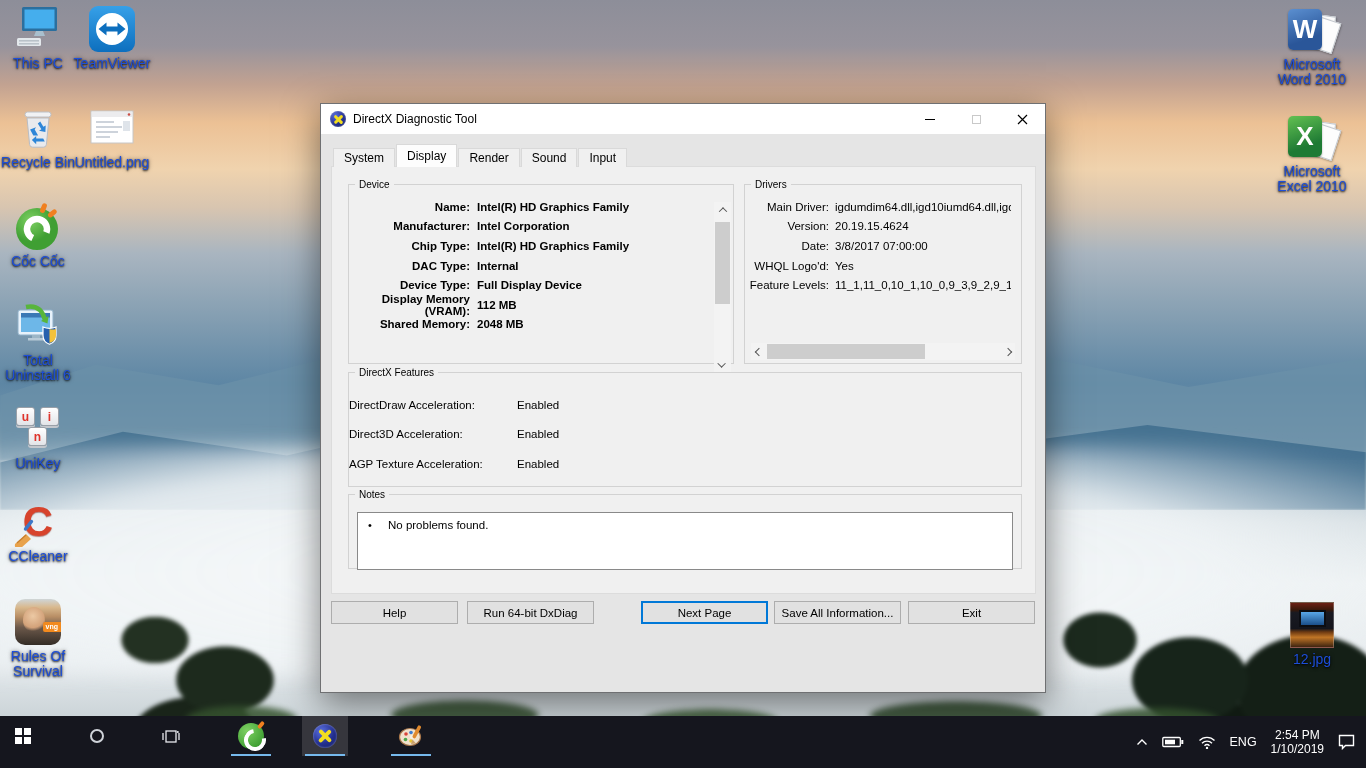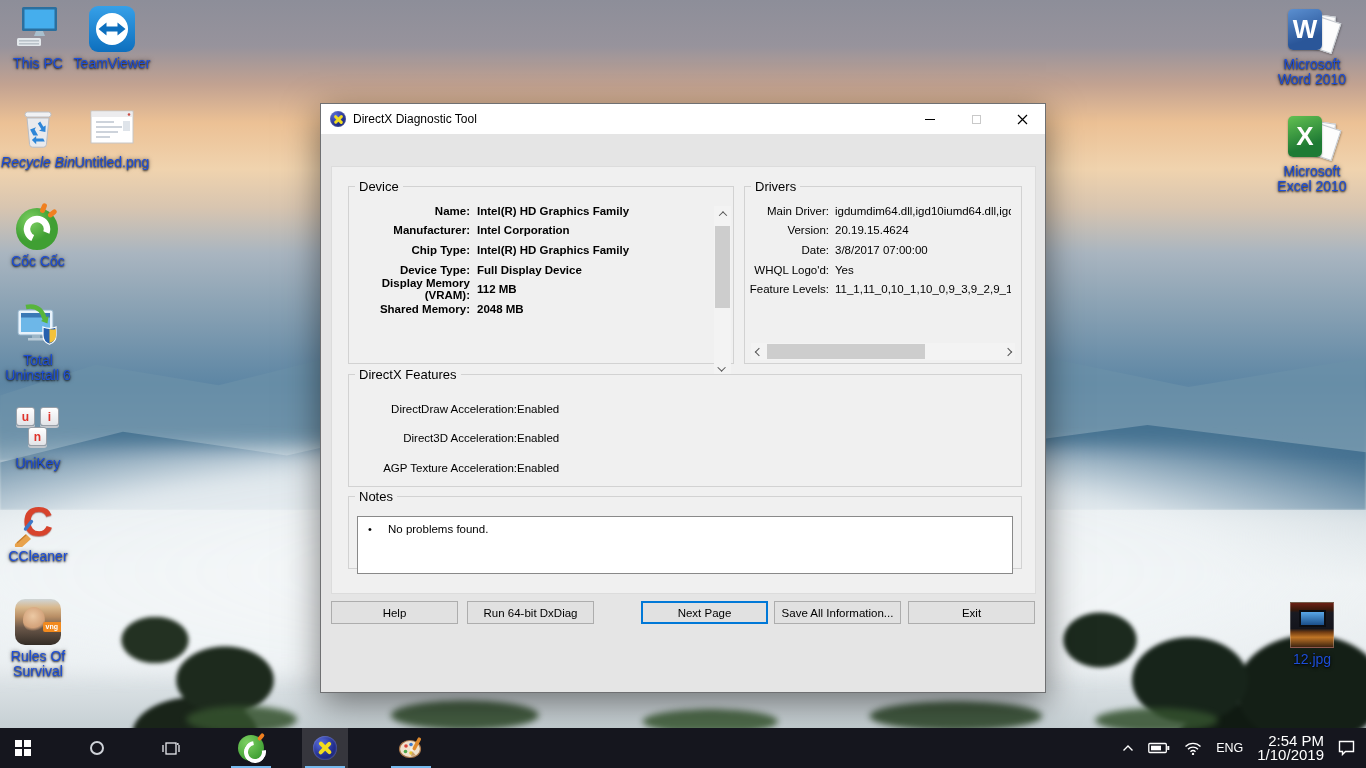--- a/index.html
+++ b/index.html
@@ -81,35 +81,35 @@
   .glyph-min { width:10px; height:1px; background:#000; }
   .glyph-max { width:9px; height:9px; border:1px solid #c9c9c9; }
 
   .tabs { position:absolute; left:12px; top:40px; display:flex; align-items:flex-end; z-index:3; }
   .tab { height:19px; padding:0 10px; background:#f0f0f0; border:1px solid #d9d9d9; border-bottom:none;
       display:flex; align-items:center; font-size:12px; margin-right:1px; }
   .tab.active { height:23px; background:#fdfdfd; position:relative; z-index:4; }
   .page { position:absolute; left:10px; right:9px; top:62px; height:428px; background:#f0f0f0; border:1px solid #dcdcdc; }
 
   fieldset { position:absolute; border:1px solid #d2d2d2; background:#f0f0f0; }
-  legend { font-size:13px; padding:0 4px; margin-left:6px; }
+  legend { font-size:10px; padding:0 4px; margin-left:6px; }
   .g-device  { left:27px;  top:75px;  width:386px; height:185px; }
   .g-drivers { left:423px; top:75px;  width:278px; height:185px; }
   .g-features{ left:27px;  top:263px; width:674px; height:120px; }
   .g-notes   { left:27px;  top:385px; width:674px; height:80px; }
 
   .rows { margin-top:7px; }
   .row { display:flex; align-items:center; height:19.6px; }
   .g-device .row .l { width:128px; text-align:right; padding-right:7px; }
   .g-device .rows { padding-right:26px;font-weight:bold; }
   .g-drivers .row .l { width:90px; text-align:right; padding-right:6px; }
   .g-drivers .row .v { white-space:nowrap; overflow:hidden; max-width:176px; }
   .frows { margin-top:12px; }
   .frow { display:flex; align-items:center; height:29.6px; }
-  .frow .l { width:168px; text-align:right; padding-right:0; }
+  .frow .l { width:168px; padding-right:8px; }
 
   .vsb { position:absolute; right:2px; top:12px; width:17px; height:170px; background:#f3f3f3; }
   .vsb .arr { position:absolute; left:0; width:17px; height:15px; display:flex; align-items:center; justify-content:center; }
   .vsb .arr.up { top:0; } .vsb .arr.dn { bottom:0; }
   .vsb .thumb { position:absolute; left:1px; top:20px; width:15px; height:82px; background:#cdcdcd; }
   .hsb { position:absolute; left:6px; right:6px; bottom:3px; height:17px; background:#f3f3f3; }
   .hsb .arr { position:absolute; top:0; width:15px; height:17px; display:flex; align-items:center; justify-content:center; }
   .hsb .arr.lf { left:0; } .hsb .arr.rt { right:0; }
   .hsb .thumb { position:absolute; left:16px; top:1px; width:158px; height:15px; background:#cdcdcd; }
   .chev { width:6px; height:6px; border-left:1.4px solid #555; border-bottom:1.4px solid #555; }
@@ -121,35 +121,35 @@
   .notesbox { position:absolute; left:8px; right:8px; top:12px; height:58px; background:#fff; border:1px solid #898989; }
   .noterow { display:flex; padding:6px 0 0 10px; }
   .noterow .b { width:20px; font-size:11px; }
 
   .btn { position:absolute; top:497px; width:127px; height:23px; background:#e1e1e1; border:1px solid #adadad;
       font-size:11.5px; font-family:inherit; display:flex; align-items:center; justify-content:center; }
   .btn.default { border:2px solid #0078d7; }
   .b-help { left:10px; } .b-run64 { left:146px; } .b-next { left:320px; } .b-save { left:453px; } .b-exit { left:587px; }
 
   
-  .taskbar { position:absolute; left:0; right:0; bottom:0; height:40px; background:#15161e; display:flex; align-items:stretch; z-index:10;gap:28px; }
+  .taskbar { position:absolute; left:0; right:0; bottom:0; height:52px; background:#15161e; display:flex; align-items:stretch; z-index:10;gap:28px; }
   .tbtn { width:46px; height:40px; display:flex; align-items:center; justify-content:center; position:relative; background:transparent; border:none; }
   .tbtn.running::after { content:""; position:absolute; left:3px; right:3px; bottom:0; height:2px; background:#76b9ed; }
   .tbtn.active { background:rgba(255,255,255,.14); }
   .win-flag { display:grid; grid-template-columns:7px 7px; grid-template-rows:7px 7px; gap:1.5px; }
   .win-flag span { background:#fff; }
   .search-ring { width:14px; height:14px; border:2px solid #cfd3d9; border-radius:50%; }
   .coc-mini { width:26px; height:26px; border-radius:50%; background:radial-gradient(circle at 35% 30%, #7ed063, #3f9f33 75%); position:relative; }
   .coc-mini::before { content:""; position:absolute; left:6px; top:6px; width:14px; height:14px; border-radius:50%;
       border:4px solid #fff; border-top-color:transparent; transform:rotate(35deg); }
   .coc-mini::after { content:""; position:absolute; right:1px; top:-2px; width:4px; height:8px; border-radius:2px; background:#f07f1f; transform:rotate(40deg); }
   .tray { margin-left:auto; display:flex; align-items:center; color:#fff; padding-right:4px; }
   .tray .titem { height:40px; display:flex; align-items:center; justify-content:center; padding:0 7px; background:transparent; border:none; color:#fff; }
   .tray .lang { font-size:12.5px; }
-  .clock { text-align:right; font-size:15px; line-height:14px; }
+  .clock { text-align:center; font-size:12px; line-height:14px; }
 </style>
 </head>
 <body>
 
 <div class="desktop">
   <div class="mtn1"></div>
   <div class="mtn2"></div>
   <div class="fog"></div>
   <div class="tree-left"></div>
   <div class="tree-right"></div>
@@ -182,21 +182,21 @@
           </linearGradient>
         </defs>
       <rect x="1" y="1" width="46" height="46" rx="9" fill="url(#tvg)"></rect>
       <circle cx="24" cy="24" r="16" fill="#fff"></circle>
       <path d="M10.5 24 l8-6.5 v4 h11 v-4 l8 6.5 -8 6.5 v-4 h-11 v4 z" fill="#0d6fbe"></path>
     </svg>
   </div>
   <div class="lbl">TeamViewer</div>
 </div>
 
-<div class="dicon" style="left:1px; top:103px;font-style:italic;">
+<div class="dicon" style="left:1px; top:103px;">
   <div class="art">
     <svg width="50" height="50" viewBox="0 0 50 50">
       <rect x="12" y="9" width="26" height="5" rx="2.5" fill="#f1f2f4" stroke="#bcc0c6" stroke-width="1"></rect>
       <path d="M14 15 h22 l-2.6 26.5 a3 3 0 0 1 -3 2.7 h-10.8 a3 3 0 0 1 -3-2.7 z" fill="#e9eaed" stroke="#b9bdc4" stroke-width="1"></path>
       <g fill="#2e86d8">
         <path d="M24.8 20.5 l3.6 5.8 -2.4 1.4 6.4 1.2 .3-6.4 -2.3 1.3 -3.2-5.3 z"></path>
         <path d="M20.3 32.6 l-3.2-6.2 5.9-2.2 -1.3 2.4 3.4 5.8 z"></path>
         <path d="M30.2 35.6 h-7 v-2.7 l-4.3 4.2 4.3 4.2 v-2.7 h8.6 z"></path>
       </g>
     </svg>
@@ -330,36 +330,47 @@
     <button class="cap">
         <span class="glyph-max"></span>
       </button>
     <button class="cap">
       <svg width="11" height="11" viewBox="0 0 11 11">
         <path d="M1 1 L10 10 M10 1 L1 10" stroke="#000" stroke-width="1.2"></path>
       </svg>
     </button>
   </div>
 
+  <div class="tabs">
+    <div class="tab">System</div>
+    <div class="tab active">Display</div>
+    <div class="tab">Render</div>
+    <div class="tab">Sound</div>
+    <div class="tab">Input</div>
+  </div>
   <div class="page"></div>
 
   <fieldset class="g-device">
     <legend>Device</legend>
     <div class="rows">
       <div class="row">
           <span class="l">Name:</span>
           <span class="v">Intel(R) HD Graphics Family</span>
         </div>
       <div class="row">
           <span class="l">Manufacturer:</span>
           <span class="v">Intel Corporation</span>
         </div>
       <div class="row">
           <span class="l">Chip Type:</span>
           <span class="v">Intel(R) HD Graphics Family</span>
+        </div>
+      <div class="row">
+          <span class="l">DAC Type:</span>
+          <span class="v">Internal</span>
         </div>
       <div class="row">
           <span class="l">Device Type:</span>
           <span class="v">Full Display Device</span>
         </div>
       <div class="row">
           <span class="l">Display Memory (VRAM):</span>
           <span class="v">112 MB</span>
         </div>
       <div class="row">

